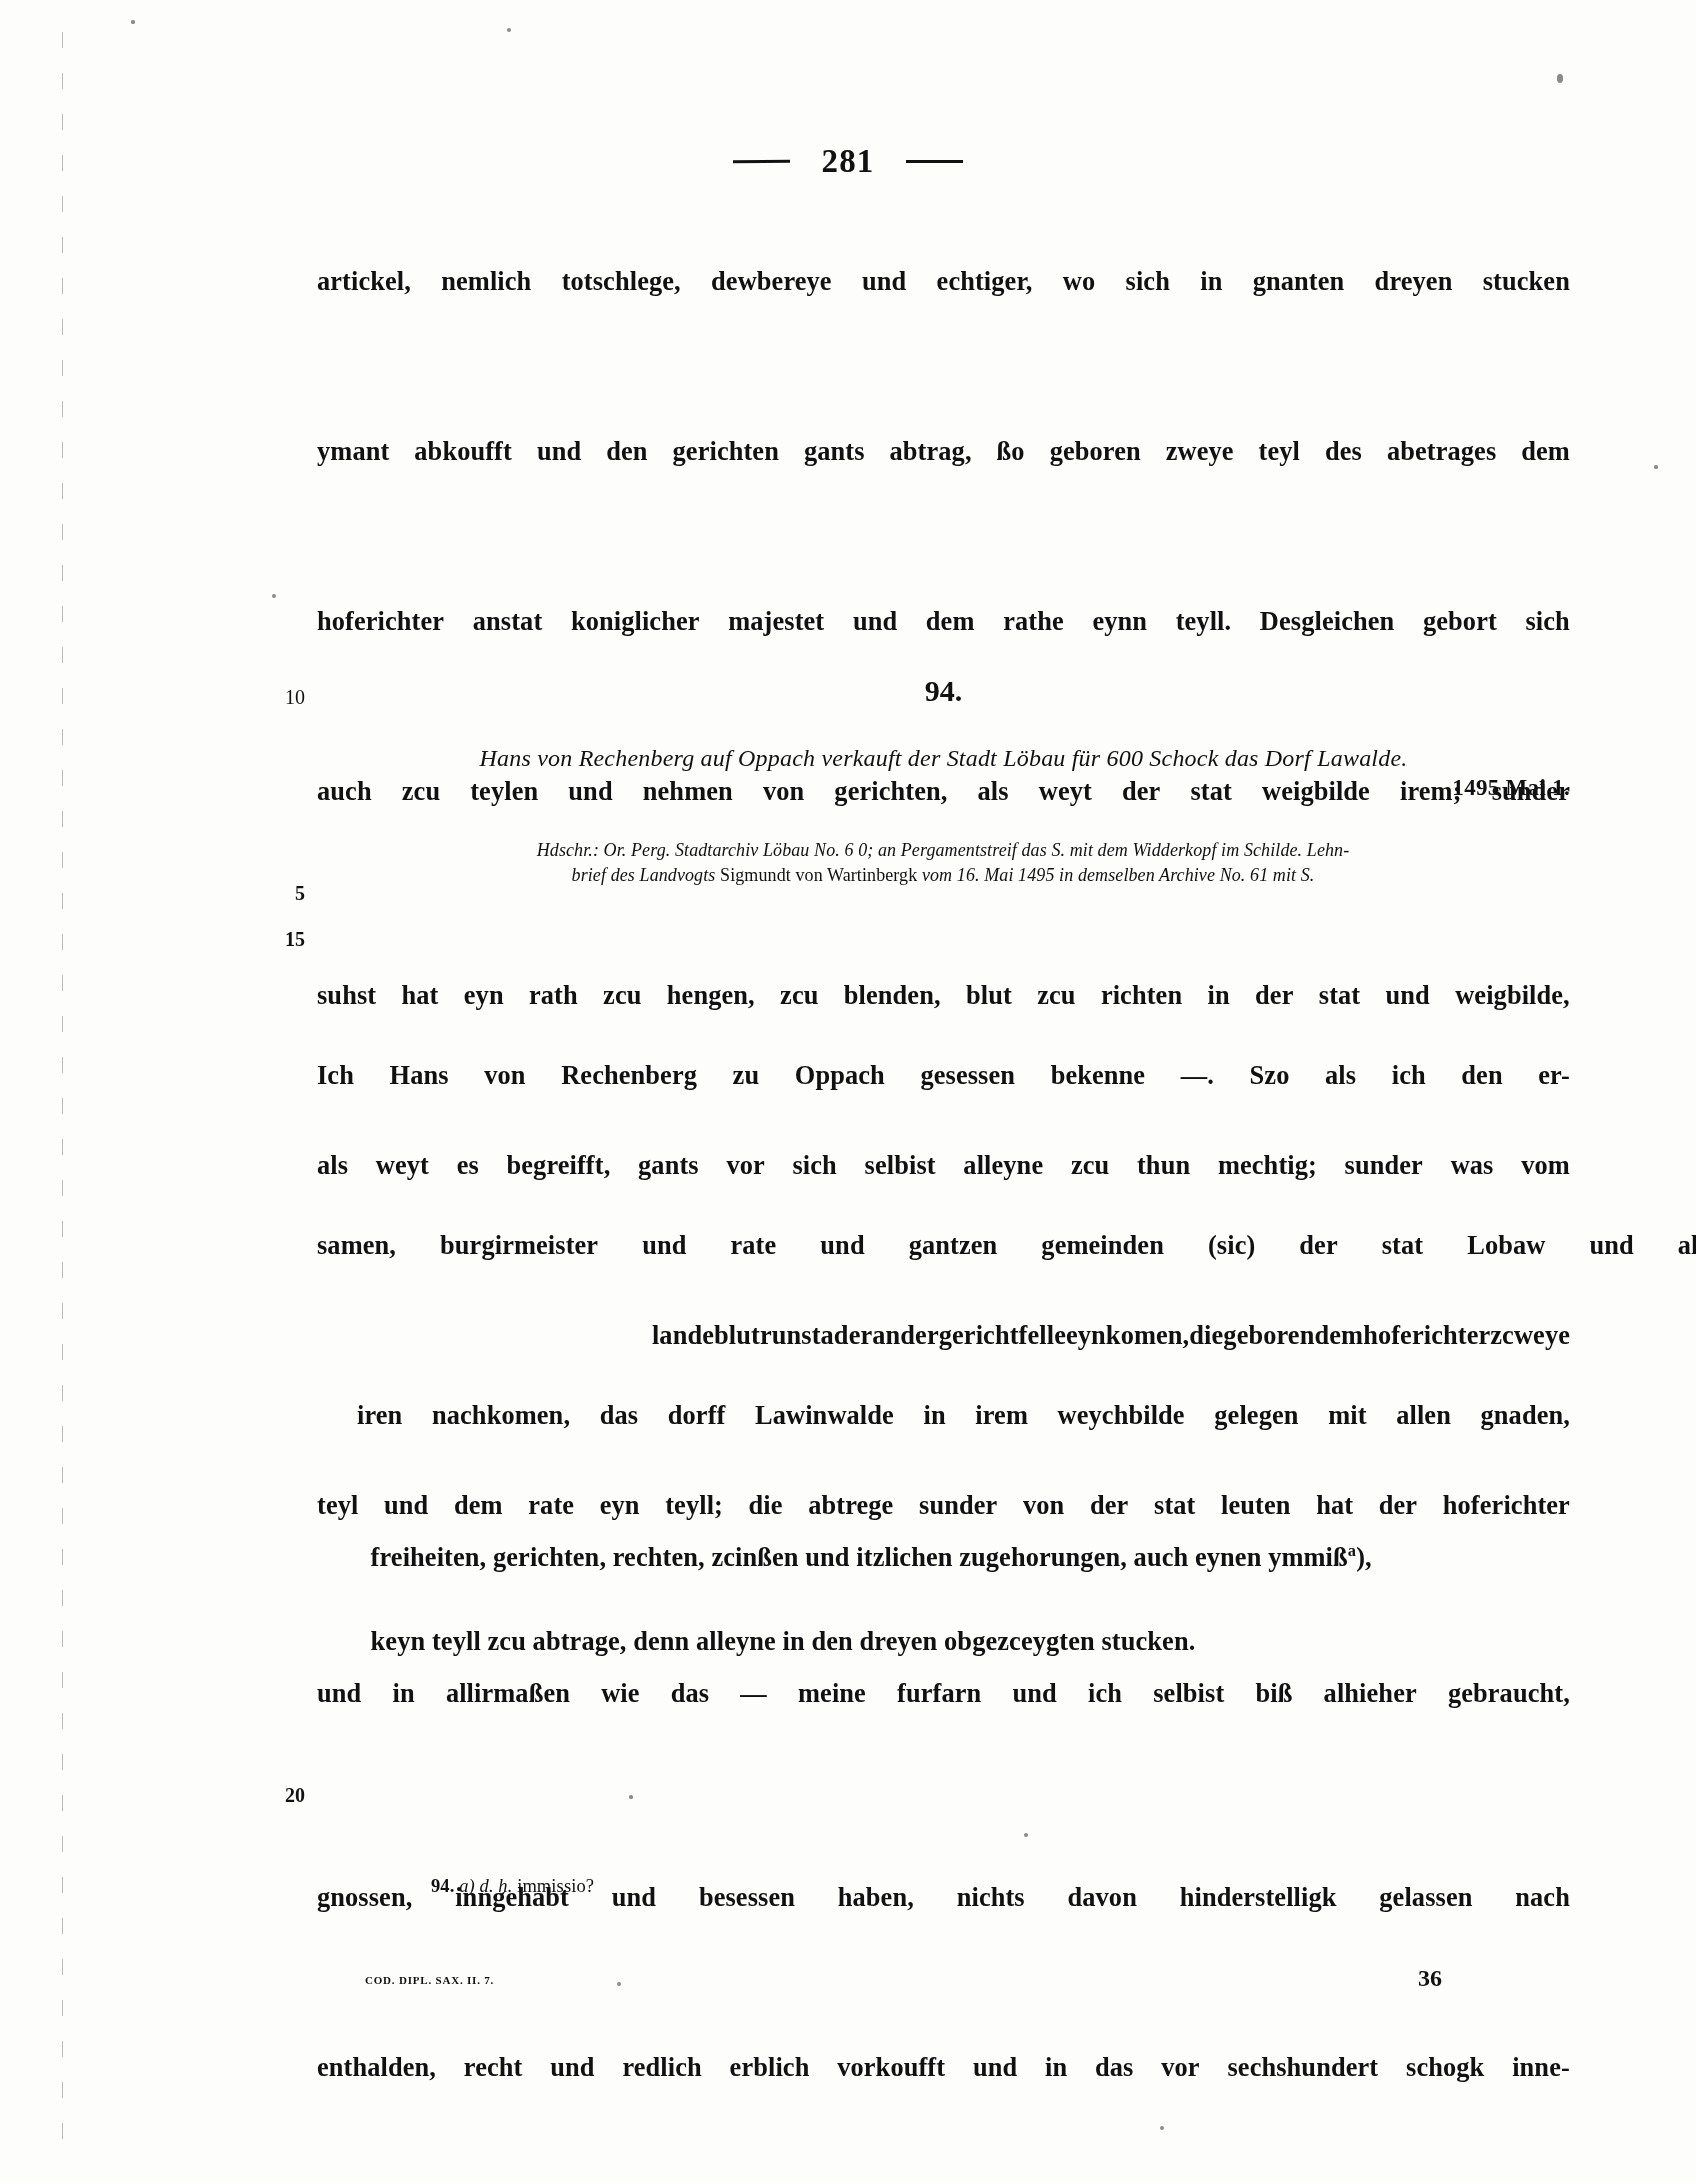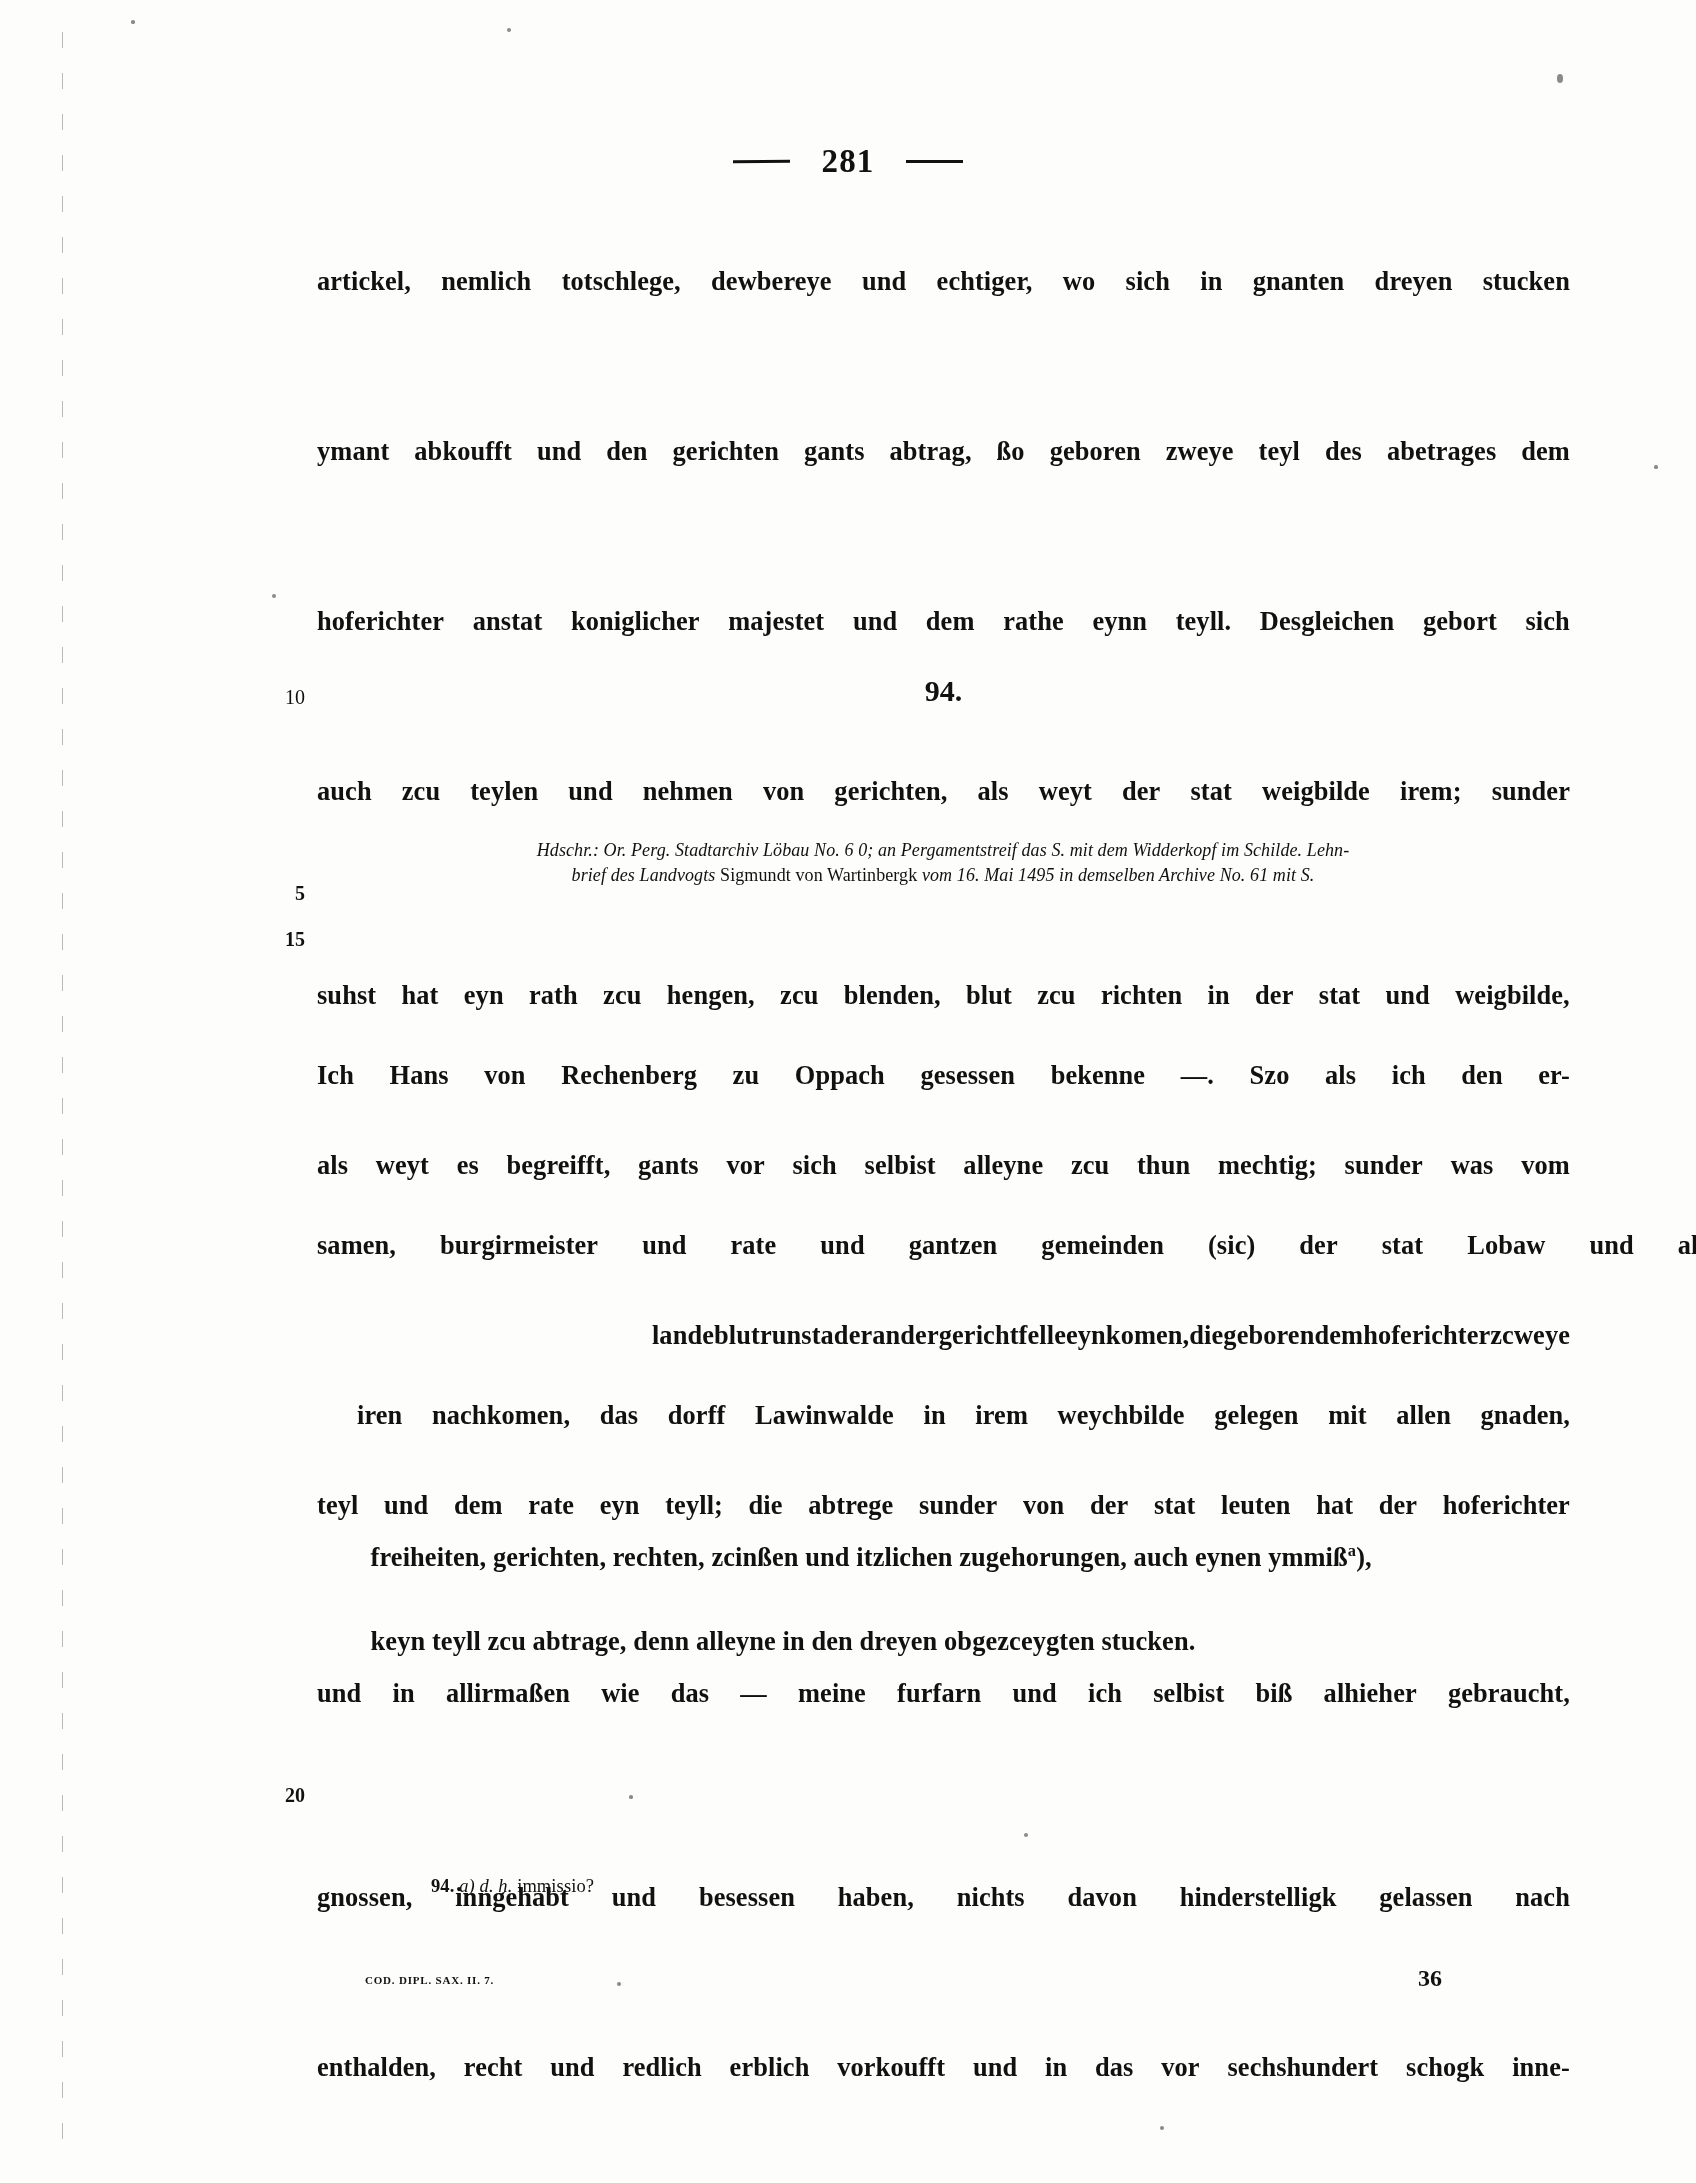--- a/index.html
+++ b/index.html
@@ -226,20 +226,24 @@
     </div>
   </div>
 
   <div class="col" style="top:674px;">
     <div style="position:relative;">
       <span class="lineno" style="top:6.3px;">10</span>
       <div class="doc-num">94.</div>
     </div>
   </div>
 
+  <div class="col" style="top:743px;">
+    <div class="doc-title">Hans von Rechenberg auf Oppach verkauft der Stadt Löbau für 600 Schock das Dorf Lawalde.</div>
+    <div class="doc-date">1495 Mai 1.</div>
+  </div>
 
   <div class="col" style="top:838px;left:359px;width:1168px;">
     <div class="source-note">Hdschr.: Or. Perg. Stadtarchiv Löbau No. 6 0; an Pergamentstreif das S. mit dem Widderkopf im Schilde.  Lehn-</div>
     <div class="source-note"><span>brief des Landvogts </span><span class="rom">Sigmundt von Wartinbergk</span><span> vom 16. Mai 1495 in demselben Archive No. 61 mit S.</span></div>
   </div>
 
   <div class="col" style="top:922px;">
     <div class="para">
 
       <div class="ln just">

